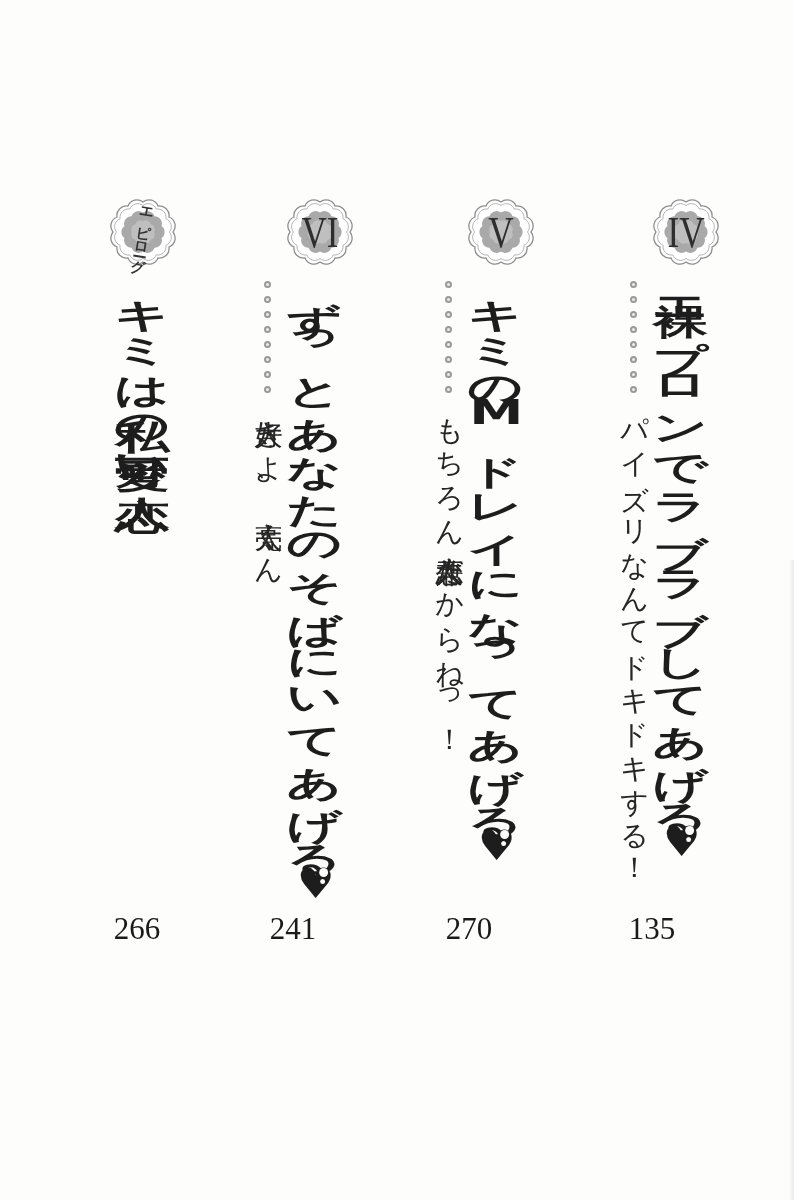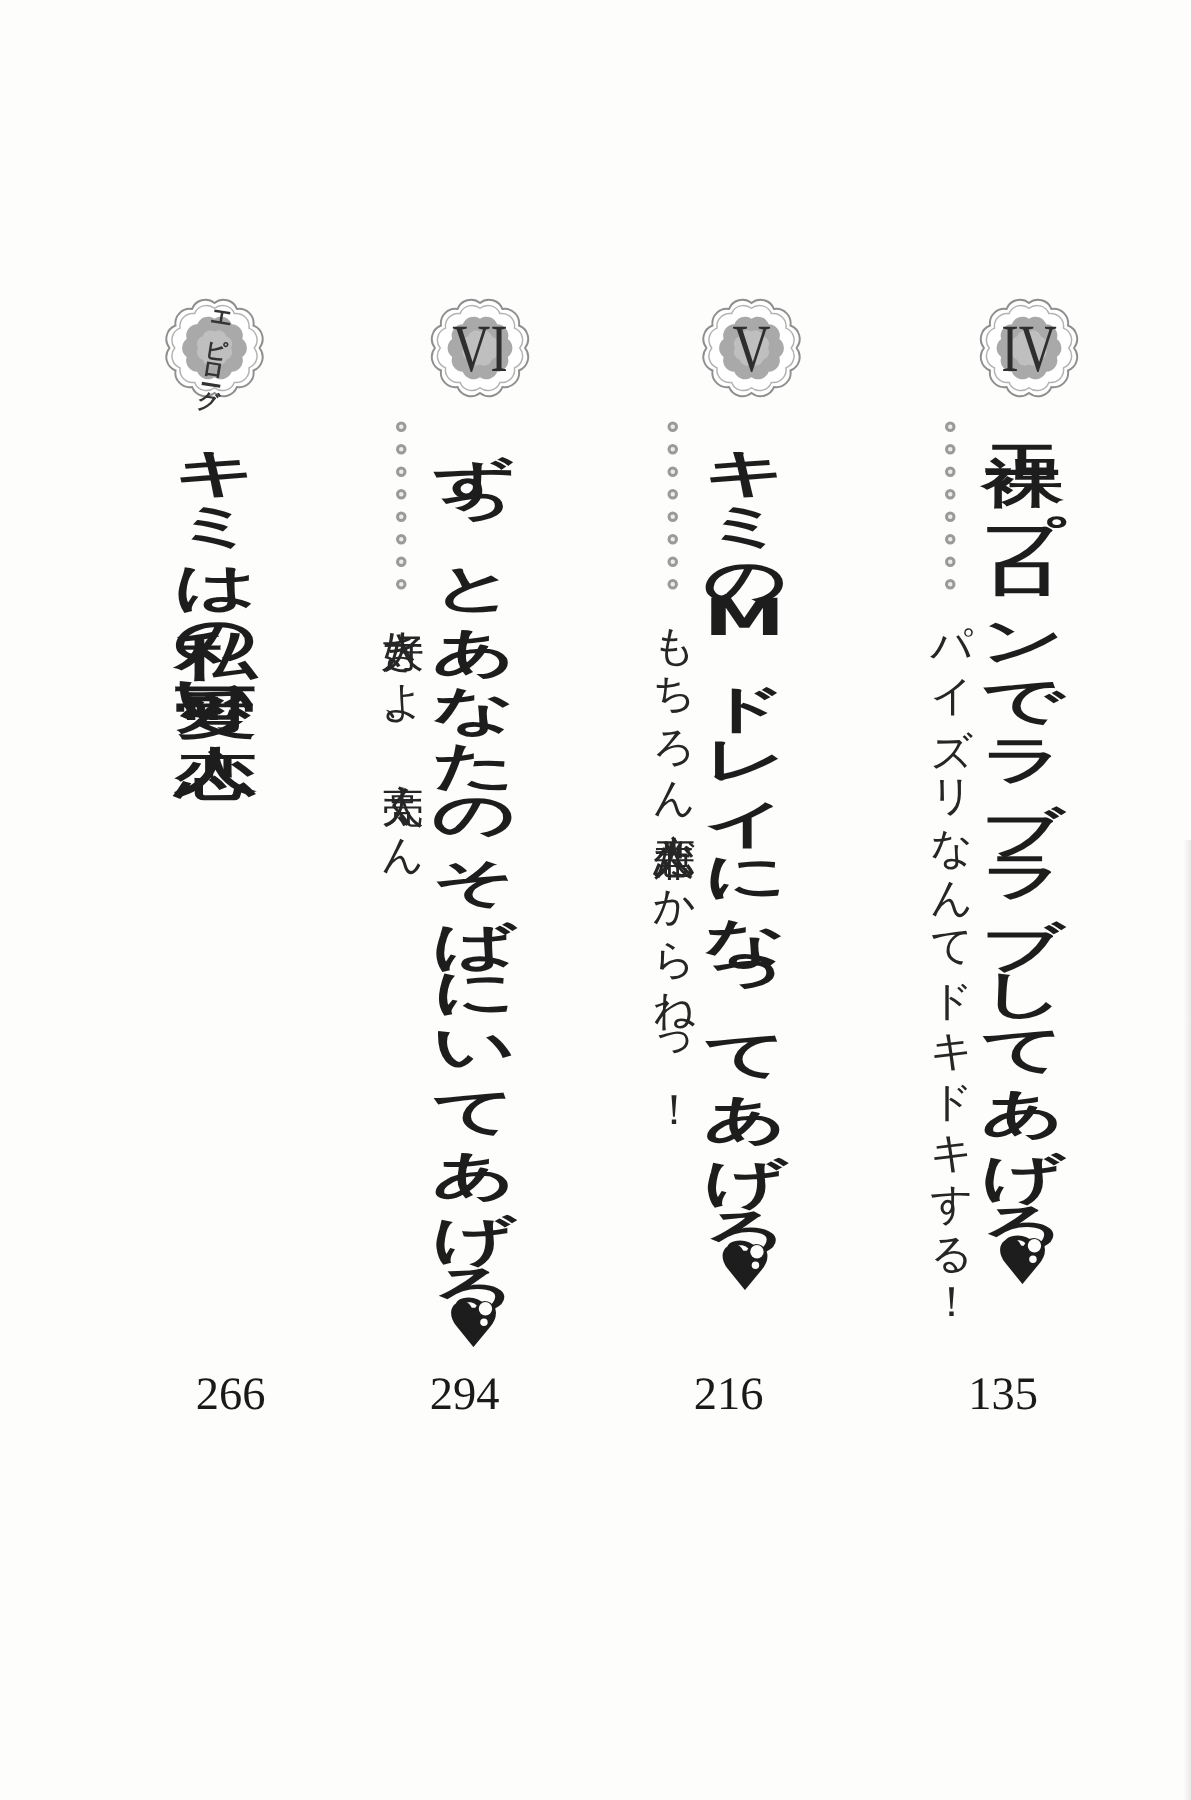--- a/index.html
+++ b/index.html
@@ -115,21 +115,21 @@
     color: #262626;
     white-space: nowrap;
   }
   .v-sub:empty { display: none; }
 
   .pagenum {
     position: absolute;
     top: 911px;
     left: calc(var(--cx) + var(--pdx) - 40px);
     width: 80px;
-    text-align: right;
+    text-align: center;
     font-family: "Liberation Serif", serif;
     font-size: 31px;
     color: #1a1a1a;
   }
 
   .scan-edge {
     position: absolute;
     right: 0; top: 560px; bottom: 0; width: 5px;
     background: linear-gradient(to left, rgba(60,60,55,0.10), rgba(60,60,55,0));
   }
@@ -179,21 +179,21 @@
         <span class="dot" style="border-color: rgb(154, 154, 154);"></span>
         <span class="dot" style="border-color: rgb(154, 154, 154);"></span>
         <span class="dot" style="border-color: rgb(154, 154, 154);"></span>
         <span class="dot" style="border-color: rgb(154, 154, 154);"></span>
         <span class="dot" style="border-color: rgb(154, 154, 154);"></span>
         <span class="dot" style="border-color: rgb(154, 154, 154);"></span>
         <span class="dot" style="border-color: rgb(154, 154, 154);"></span>
         <span class="dot" style="border-color: rgb(154, 154, 154);"></span>
       </div>
     <div class="v-sub">もちろん恋人兼だからねっ！</div>
-    <div class="pagenum">216</div>
+    <div class="pagenum">270</div>
   </section>
 
   <section class="col col-2">
     <div class="flower">
       <svg class="flower-svg" viewBox="0 0 90 90">
           <path d="M 45.00 15.00 A 9.63 9.63 0 0 1 60.00 19.02 A 9.63 9.63 0 0 1 70.98 30.00 A 9.63 9.63 0 0 1 75.00 45.00 A 9.63 9.63 0 0 1 70.98 60.00 A 9.63 9.63 0 0 1 60.00 70.98 A 9.63 9.63 0 0 1 45.00 75.00 A 9.63 9.63 0 0 1 30.00 70.98 A 9.63 9.63 0 0 1 19.02 60.00 A 9.63 9.63 0 0 1 15.00 45.00 A 9.63 9.63 0 0 1 19.02 30.00 A 9.63 9.63 0 0 1 30.00 19.02 A 9.63 9.63 0 0 1 45.00 15.00 Z" fill="#ffffff" stroke="#8f8f8f" stroke-width="1.3"></path>
           <path d="M 45.00 18.50 A 8.50 8.50 0 0 1 58.25 22.05 A 8.50 8.50 0 0 1 67.95 31.75 A 8.50 8.50 0 0 1 71.50 45.00 A 8.50 8.50 0 0 1 67.95 58.25 A 8.50 8.50 0 0 1 58.25 67.95 A 8.50 8.50 0 0 1 45.00 71.50 A 8.50 8.50 0 0 1 31.75 67.95 A 8.50 8.50 0 0 1 22.05 58.25 A 8.50 8.50 0 0 1 18.50 45.00 A 8.50 8.50 0 0 1 22.05 31.75 A 8.50 8.50 0 0 1 31.75 22.05 A 8.50 8.50 0 0 1 45.00 18.50 Z" fill="#ffffff" stroke="#b3b3b3" stroke-width="1"></path>
           <path d="M 45.00 25.50 A 7.47 7.47 0 0 1 56.46 29.22 A 7.47 7.47 0 0 1 63.55 38.97 A 7.47 7.47 0 0 1 63.55 51.03 A 7.47 7.47 0 0 1 56.46 60.78 A 7.47 7.47 0 0 1 45.00 64.50 A 7.47 7.47 0 0 1 33.54 60.78 A 7.47 7.47 0 0 1 26.45 51.03 A 7.47 7.47 0 0 1 26.45 38.97 A 7.47 7.47 0 0 1 33.54 29.22 A 7.47 7.47 0 0 1 45.00 25.50 Z" fill="#a9a9a9"></path>
           <path d="M 45.00 34.00 A 5.22 5.22 0 0 1 52.78 37.22 A 5.22 5.22 0 0 1 56.00 45.00 A 5.22 5.22 0 0 1 52.78 52.78 A 5.22 5.22 0 0 1 45.00 56.00 A 5.22 5.22 0 0 1 37.22 52.78 A 5.22 5.22 0 0 1 34.00 45.00 A 5.22 5.22 0 0 1 37.22 37.22 A 5.22 5.22 0 0 1 45.00 34.00 Z" fill="#bfbfbf"></path>
         </svg>
@@ -204,21 +204,21 @@
         <span class="dot" style="border-color: rgb(154, 154, 154);"></span>
         <span class="dot" style="border-color: rgb(154, 154, 154);"></span>
         <span class="dot" style="border-color: rgb(154, 154, 154);"></span>
         <span class="dot" style="border-color: rgb(154, 154, 154);"></span>
         <span class="dot" style="border-color: rgb(154, 154, 154);"></span>
         <span class="dot" style="border-color: rgb(154, 154, 154);"></span>
         <span class="dot" style="border-color: rgb(154, 154, 154);"></span>
         <span class="dot" style="border-color: rgb(154, 154, 154);"></span>
       </div>
     <div class="v-sub">大好きよ、亮太くん</div>
-    <div class="pagenum">294</div>
+    <div class="pagenum">241</div>
   </section>
 
   <section class="col col-3">
     <div class="flower">
       <svg class="flower-svg" viewBox="0 0 90 90">
           <path d="M 45.00 15.00 A 9.63 9.63 0 0 1 60.00 19.02 A 9.63 9.63 0 0 1 70.98 30.00 A 9.63 9.63 0 0 1 75.00 45.00 A 9.63 9.63 0 0 1 70.98 60.00 A 9.63 9.63 0 0 1 60.00 70.98 A 9.63 9.63 0 0 1 45.00 75.00 A 9.63 9.63 0 0 1 30.00 70.98 A 9.63 9.63 0 0 1 19.02 60.00 A 9.63 9.63 0 0 1 15.00 45.00 A 9.63 9.63 0 0 1 19.02 30.00 A 9.63 9.63 0 0 1 30.00 19.02 A 9.63 9.63 0 0 1 45.00 15.00 Z" fill="#ffffff" stroke="#8f8f8f" stroke-width="1.3"></path>
           <path d="M 45.00 18.50 A 8.50 8.50 0 0 1 58.25 22.05 A 8.50 8.50 0 0 1 67.95 31.75 A 8.50 8.50 0 0 1 71.50 45.00 A 8.50 8.50 0 0 1 67.95 58.25 A 8.50 8.50 0 0 1 58.25 67.95 A 8.50 8.50 0 0 1 45.00 71.50 A 8.50 8.50 0 0 1 31.75 67.95 A 8.50 8.50 0 0 1 22.05 58.25 A 8.50 8.50 0 0 1 18.50 45.00 A 8.50 8.50 0 0 1 22.05 31.75 A 8.50 8.50 0 0 1 31.75 22.05 A 8.50 8.50 0 0 1 45.00 18.50 Z" fill="#ffffff" stroke="#b3b3b3" stroke-width="1"></path>
           <path d="M 45.00 25.50 A 7.47 7.47 0 0 1 56.46 29.22 A 7.47 7.47 0 0 1 63.55 38.97 A 7.47 7.47 0 0 1 63.55 51.03 A 7.47 7.47 0 0 1 56.46 60.78 A 7.47 7.47 0 0 1 45.00 64.50 A 7.47 7.47 0 0 1 33.54 60.78 A 7.47 7.47 0 0 1 26.45 51.03 A 7.47 7.47 0 0 1 26.45 38.97 A 7.47 7.47 0 0 1 33.54 29.22 A 7.47 7.47 0 0 1 45.00 25.50 Z" fill="#a9a9a9"></path>
           <path d="M 45.00 34.00 A 5.22 5.22 0 0 1 52.78 37.22 A 5.22 5.22 0 0 1 56.00 45.00 A 5.22 5.22 0 0 1 52.78 52.78 A 5.22 5.22 0 0 1 45.00 56.00 A 5.22 5.22 0 0 1 37.22 52.78 A 5.22 5.22 0 0 1 34.00 45.00 A 5.22 5.22 0 0 1 37.22 37.22 A 5.22 5.22 0 0 1 45.00 34.00 Z" fill="#bfbfbf"></path>
         </svg>

